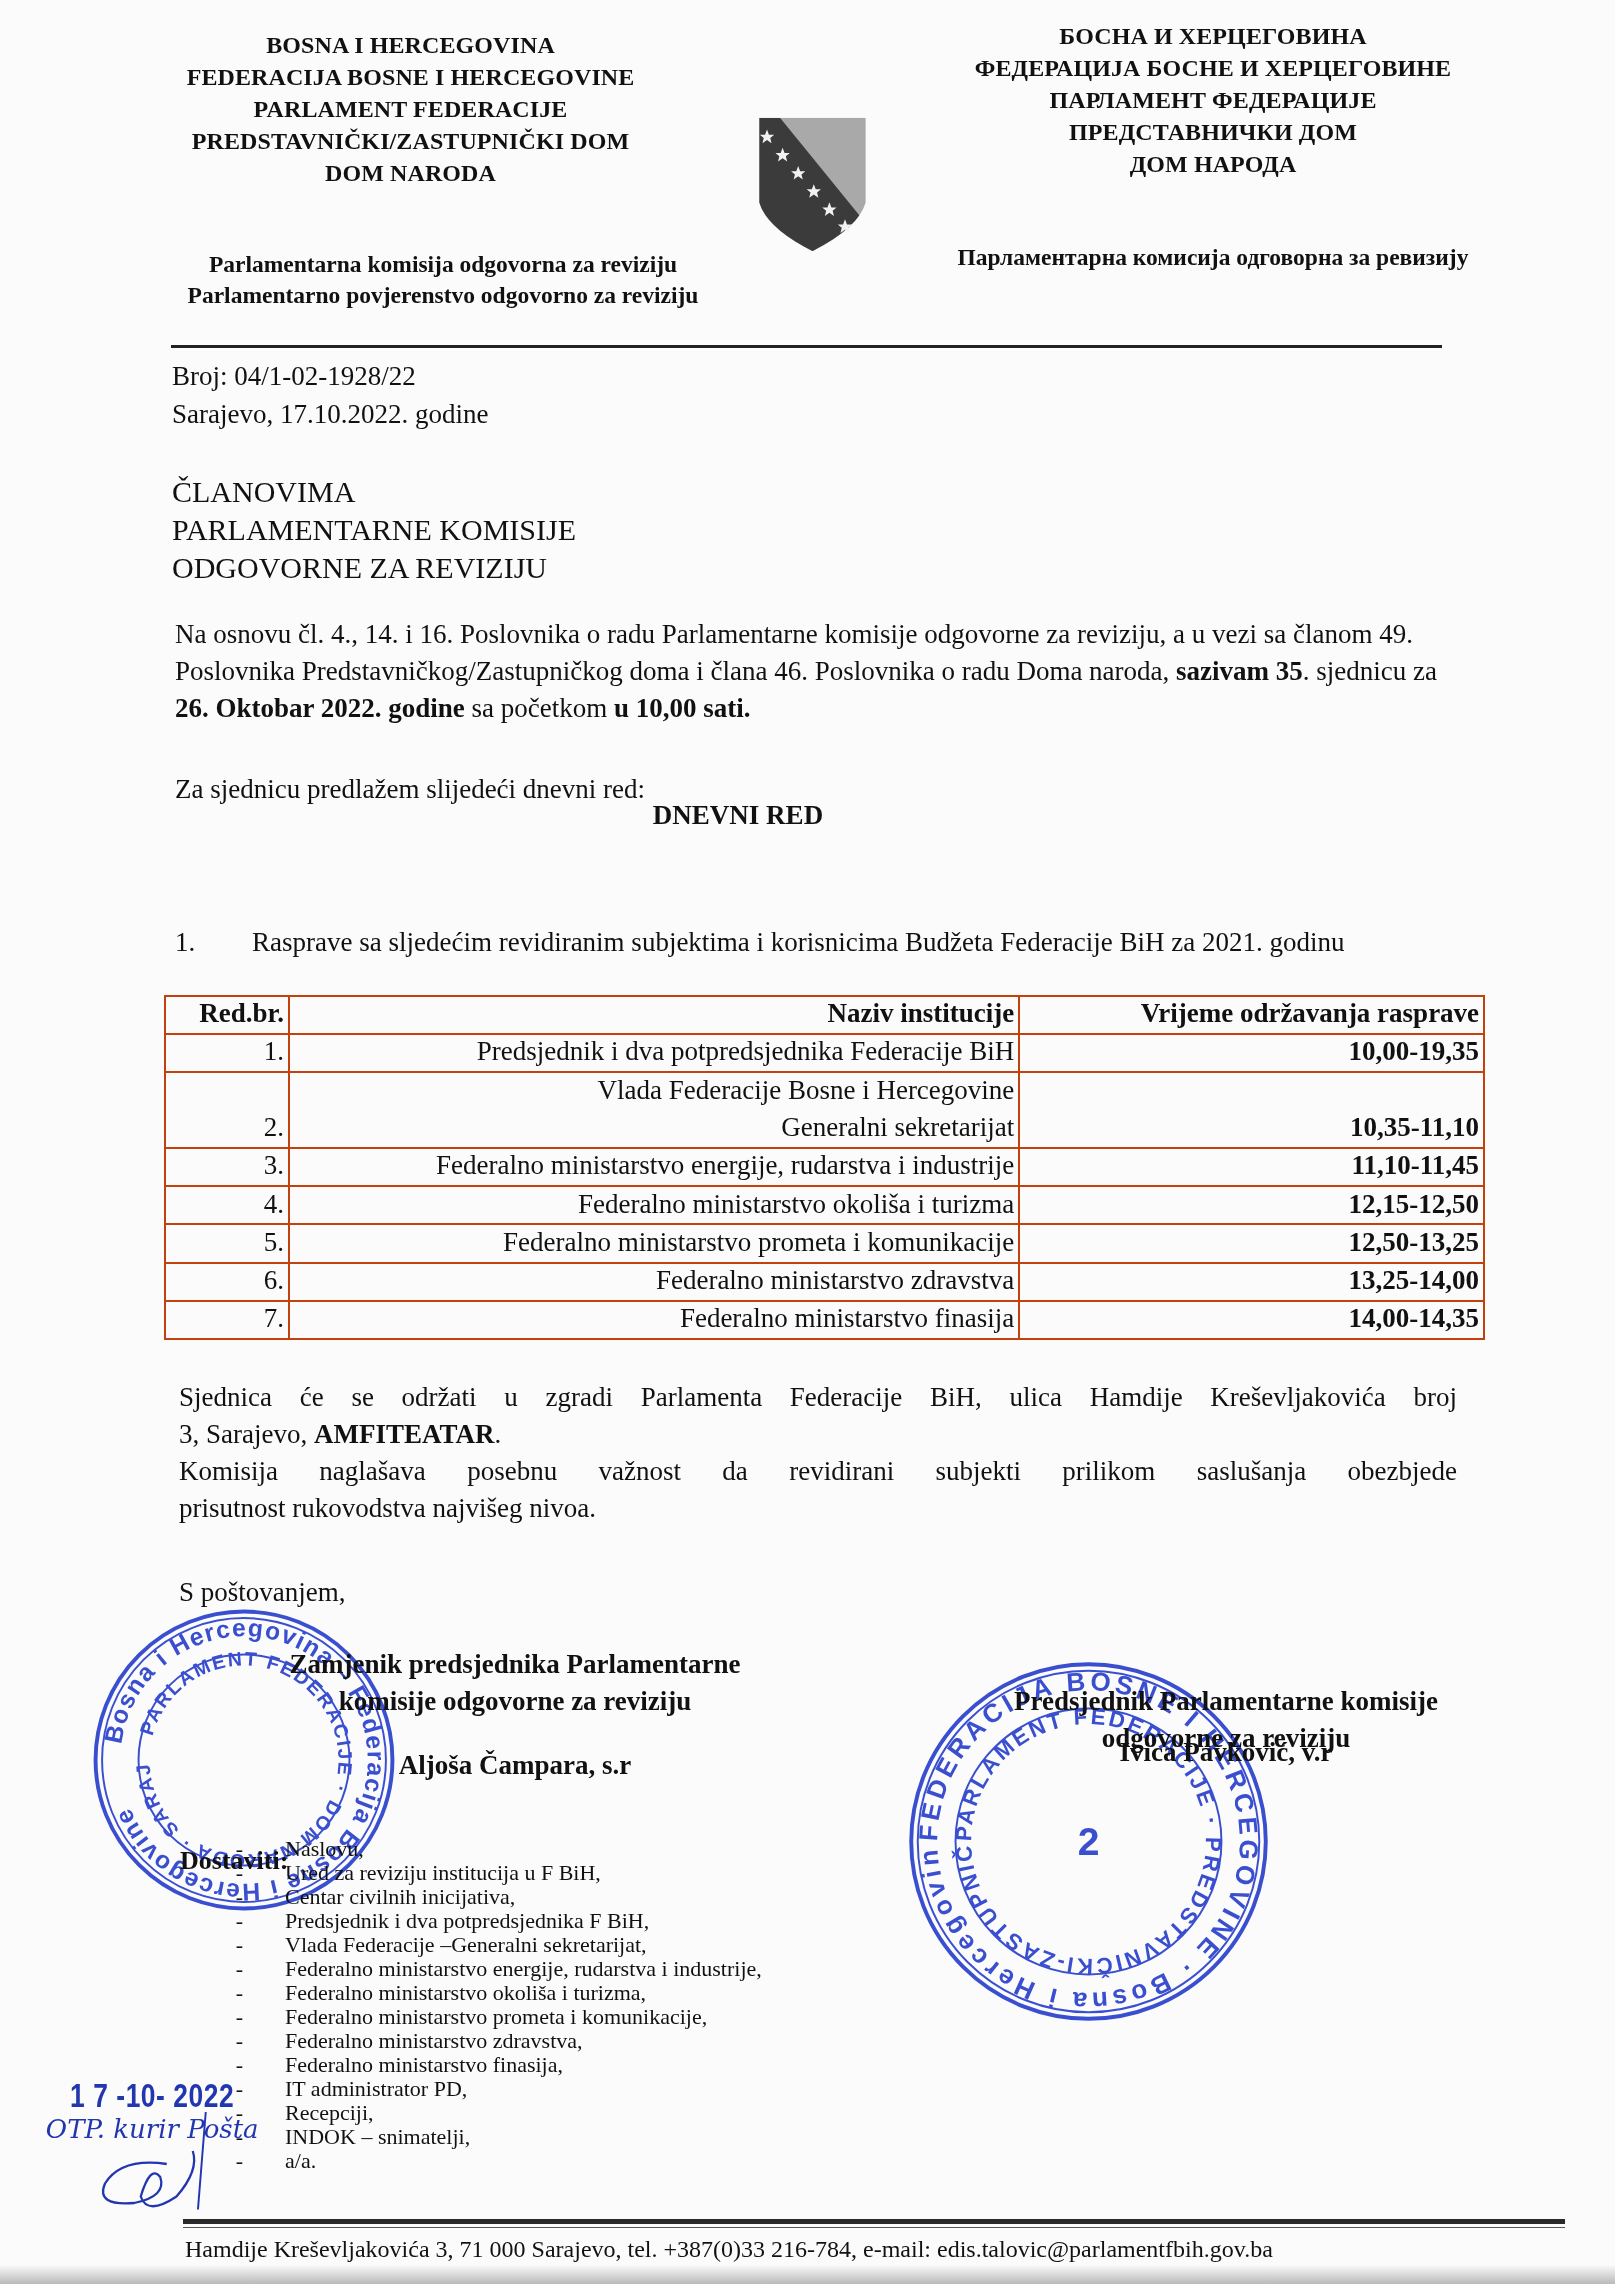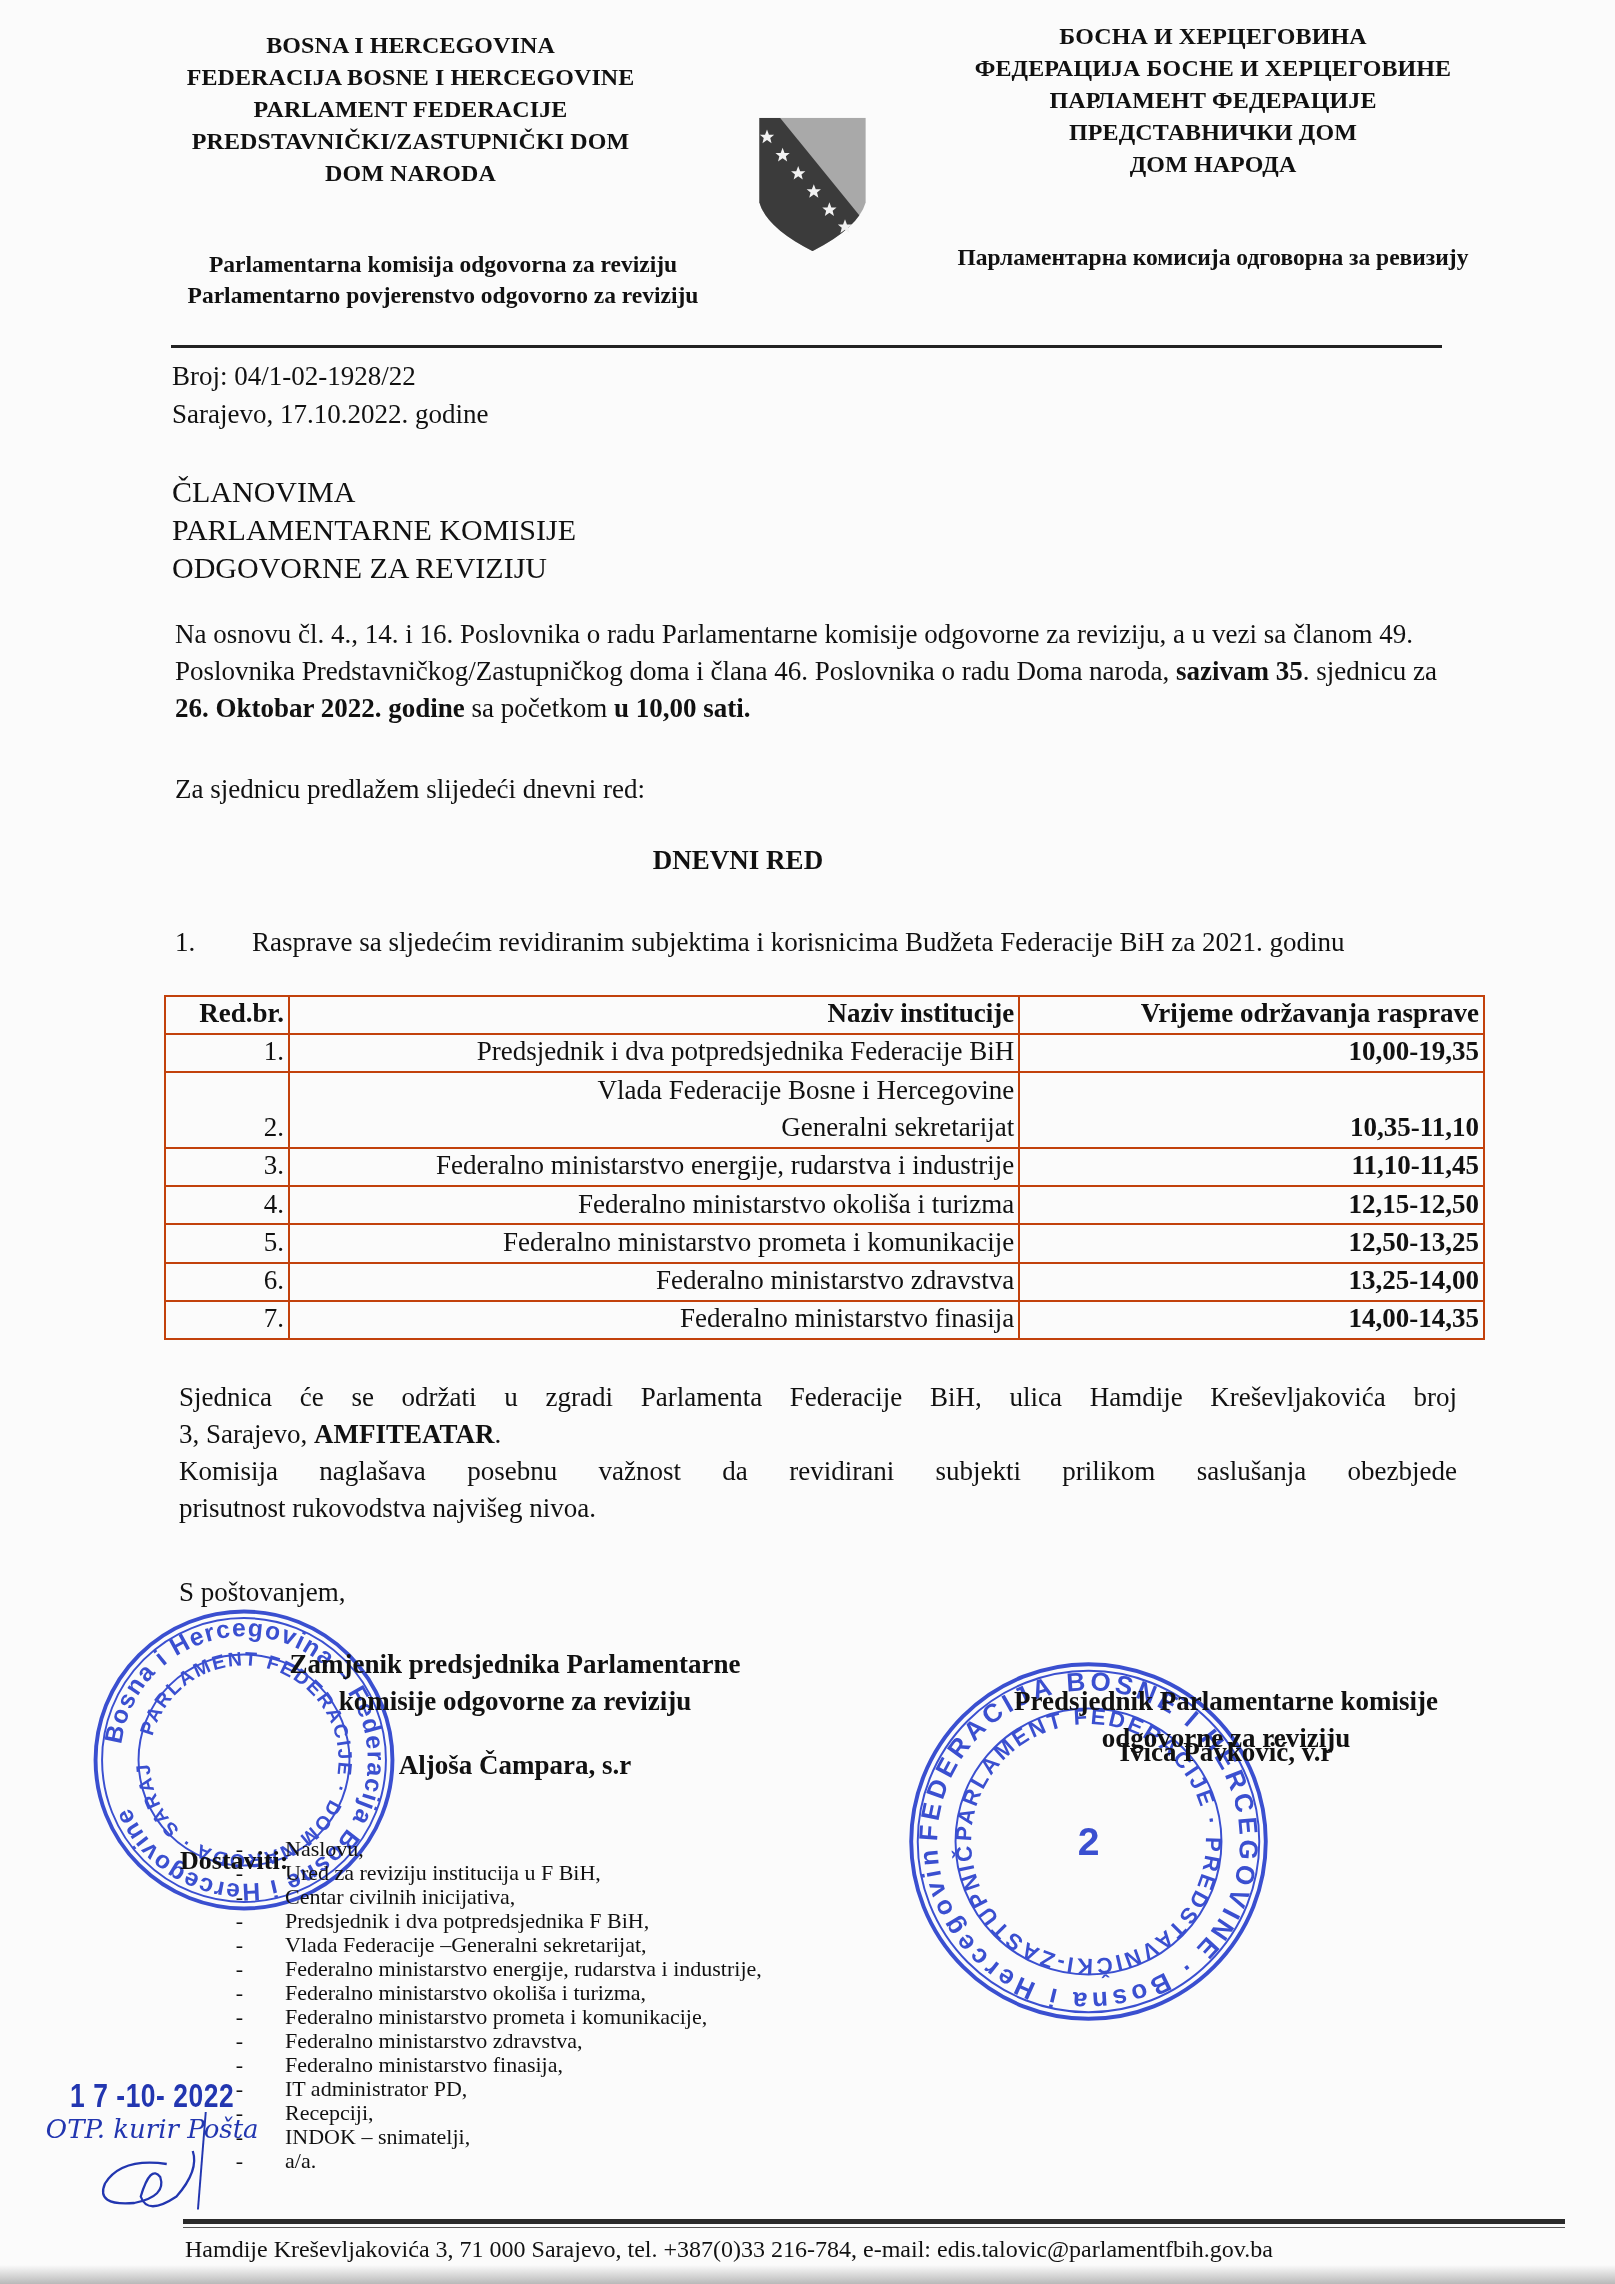--- a/index.html
+++ b/index.html
@@ -16,21 +16,21 @@
   .hdr-right { left: 900px; top: 19.6px; width: 626px; text-align: center; }
   .sub-left  { left: 130px; top: 249px; width: 626px; text-align: center; font-weight: bold; font-size: 23.5px; line-height: 31px; }
   .sub-right { left: 900px; top: 242px; width: 626px; text-align: center; font-weight: bold; font-size: 23.5px; line-height: 31px; }
   .coat { left: 754px; top: 111px; width: 117px; height: 145px; }
   .rule-top { left: 171px; top: 345px; width: 1271px; height: 3.3px; background: #222; }
   .meta { left: 172px; top: 357px; font-size: 27px; line-height: 38px; }
   .recipients { left: 172px; top: 473px; font-size: 30px; line-height: 38px; font-weight: normal; }
   .intro { left: 175px; top: 616px; width: 1284px; font-size: 27px; line-height: 37px; }
   .intro b { font-weight: bold; }
   .agenda-lead { left: 175px; top: 771px; font-size: 27px; line-height: 37px; }
-  .agenda-title { left: 0; top: 845px; width: 1476px; text-align: center; font-size: 27px; font-weight: bold; }
+  .agenda-title { left: 0; top: 800px; width: 1476px; text-align: center; font-size: 27px; font-weight: bold; }
   .item1 { left: 175px; top: 924px; width: 1291px; font-size: 27px; line-height: 36px; display: flex; }
   .item1 .num { width: 77px; flex: none; }
   table.agenda {
     position: absolute; left: 164px; top: 995px; width: 1321px;
     border-collapse: collapse; font-size: 27px; line-height: 31px;
   }
   table.agenda th, table.agenda td { border: 2px solid #c2410c; text-align: right; padding: 1.3px 3.9px 3.9px; }
   table.agenda th { font-weight: bold; }
   table.agenda td.time { font-weight: bold; }
   table.agenda td.rb { width: 104px; vertical-align: bottom; }

